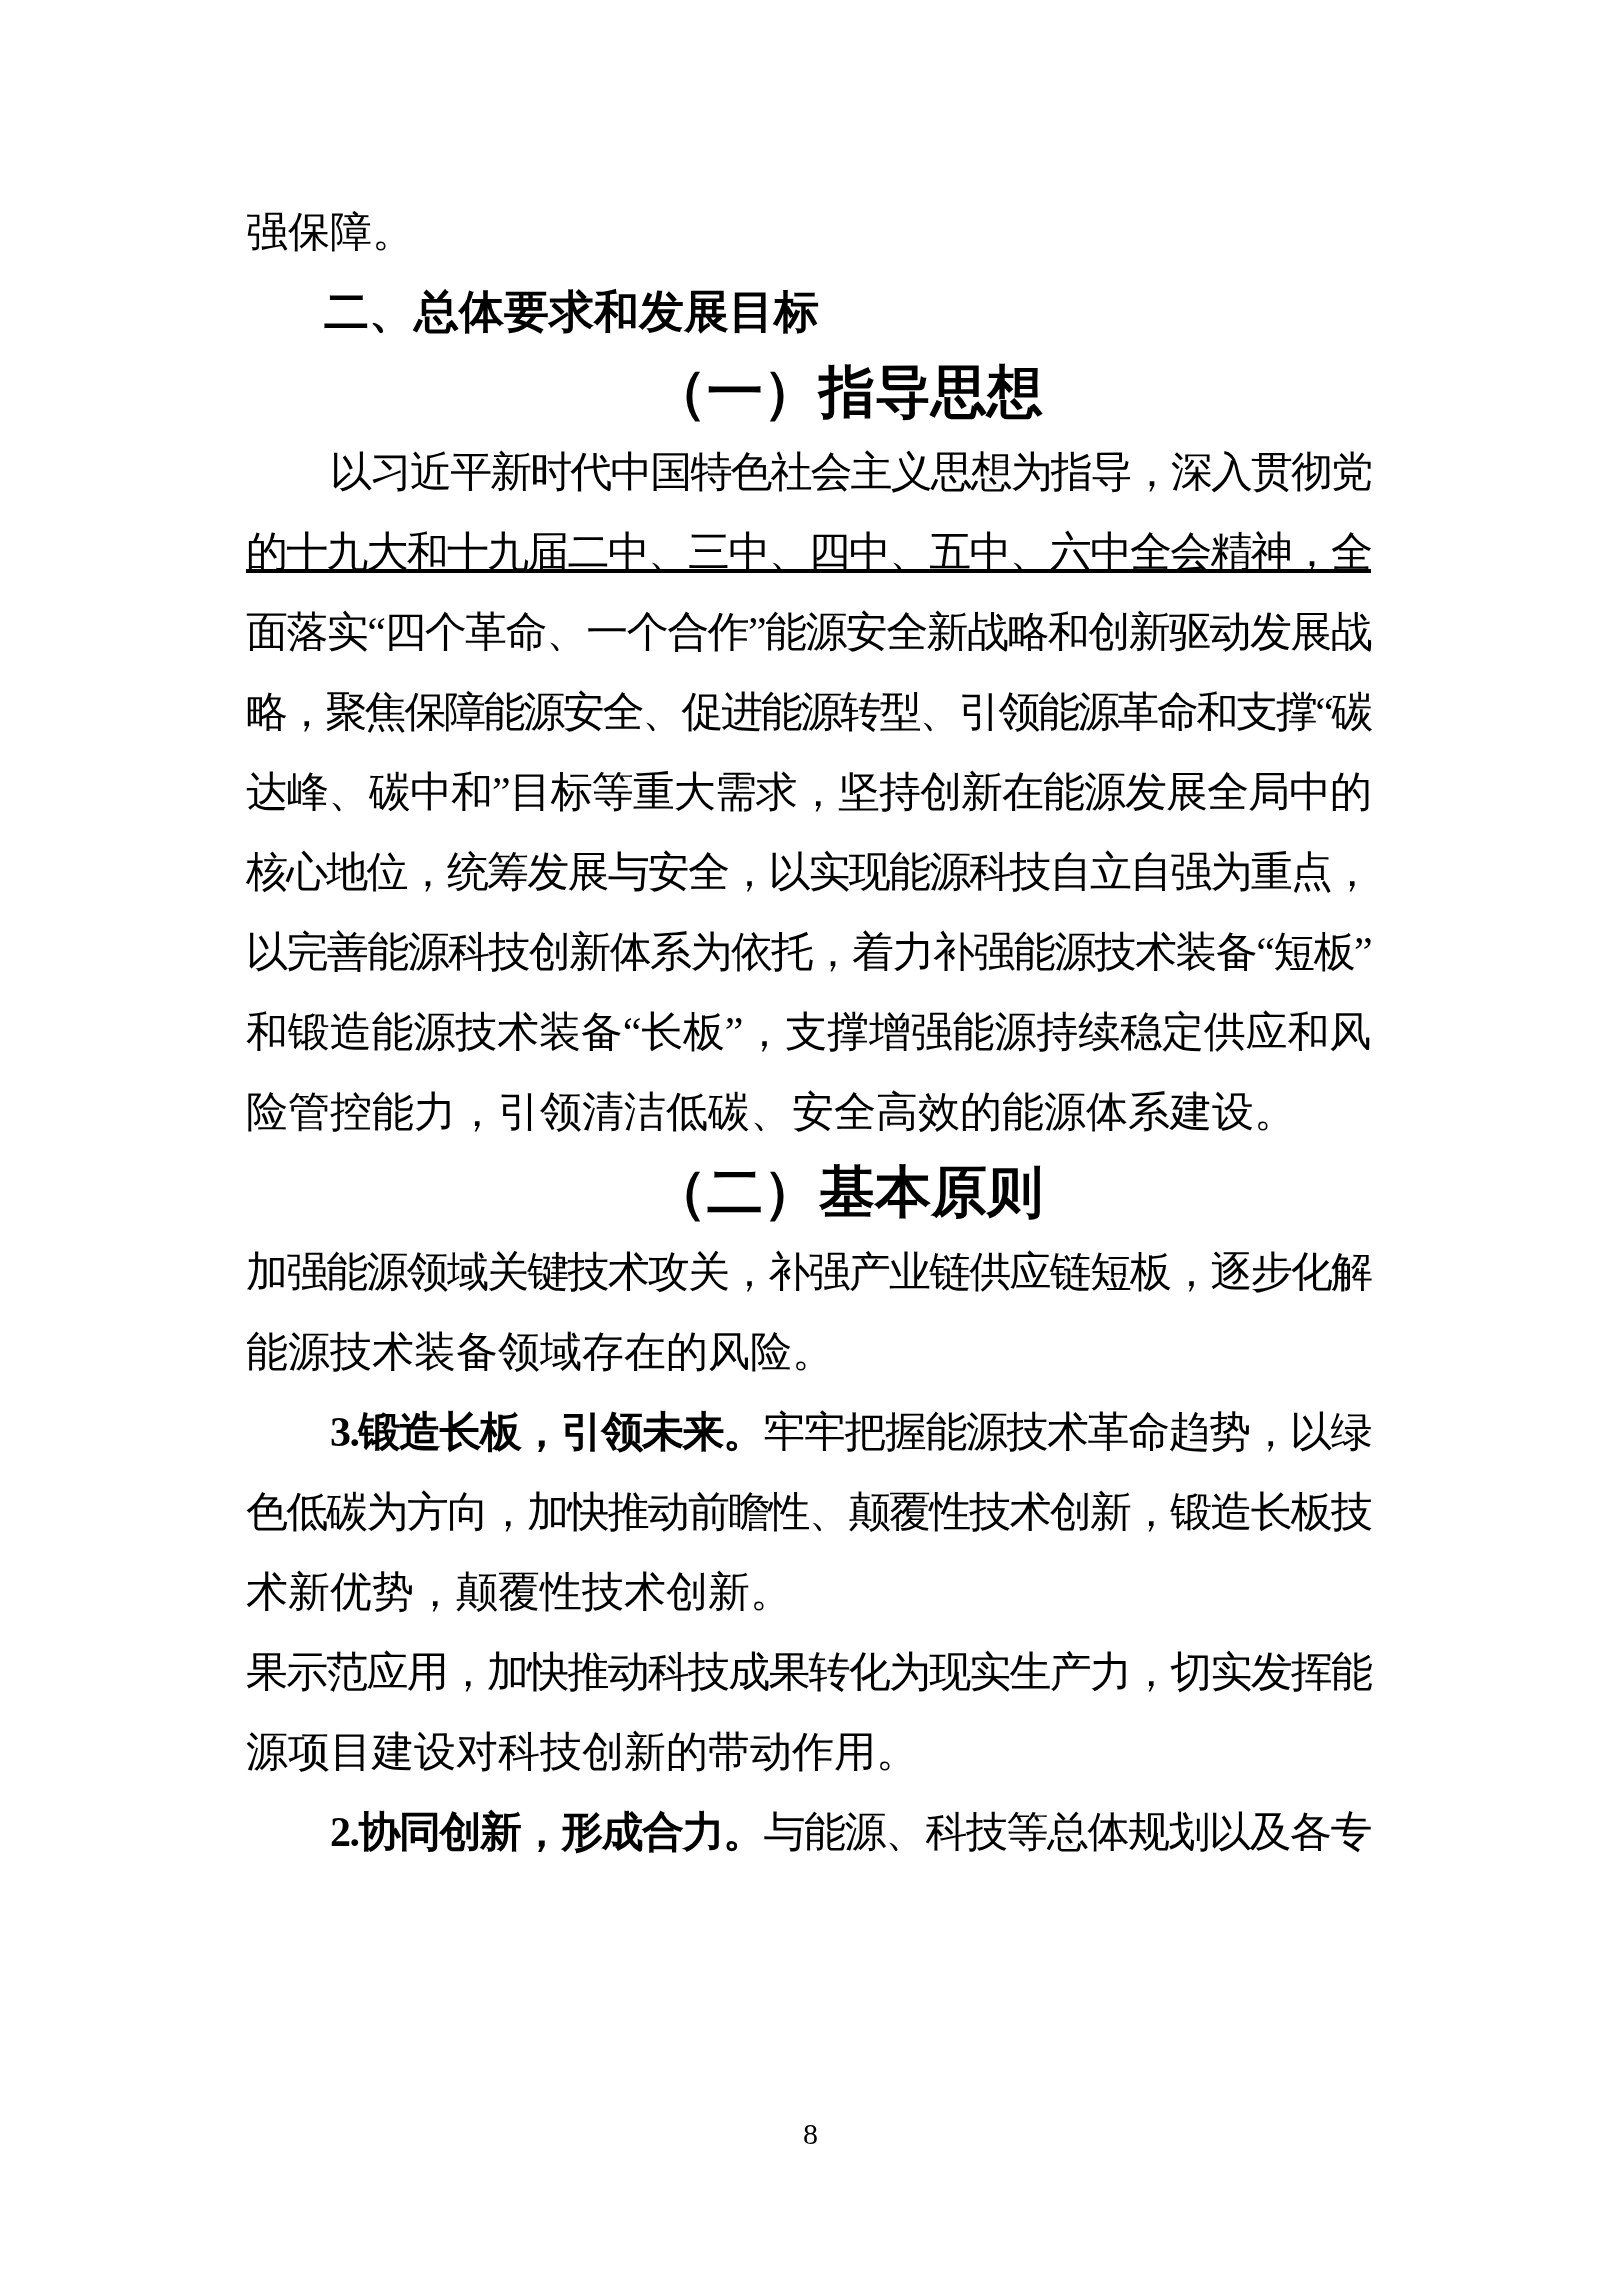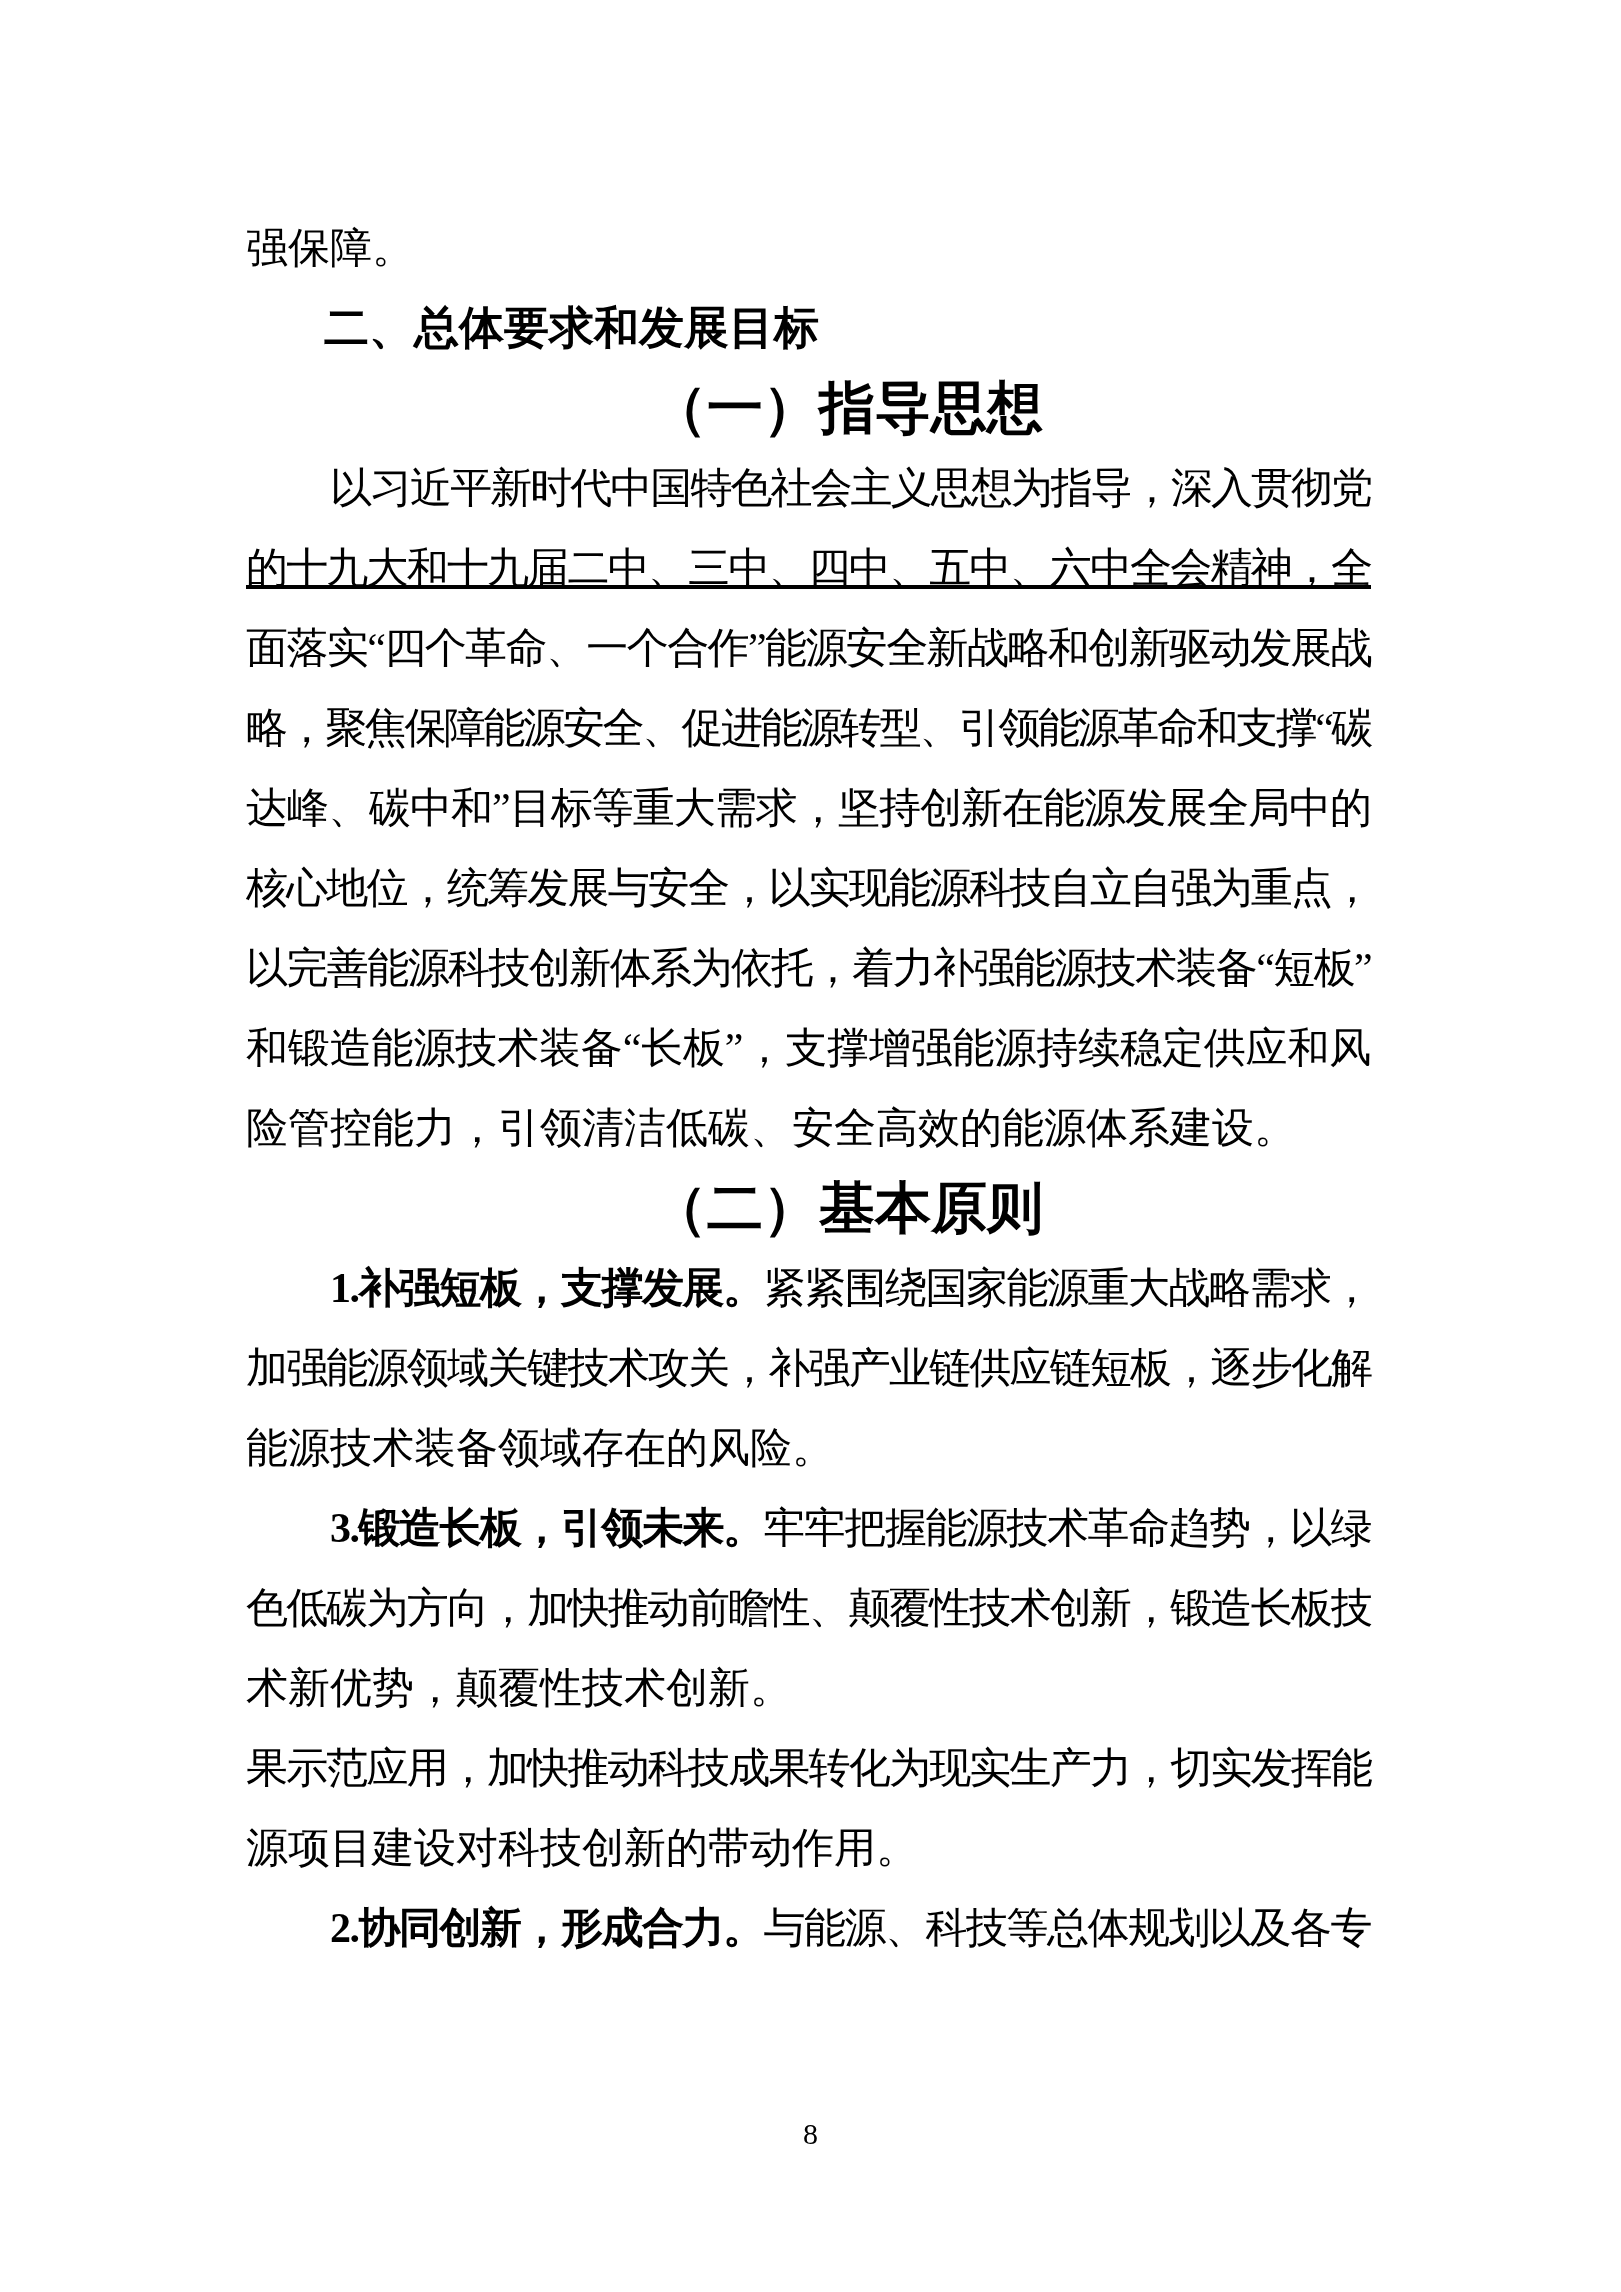--- a/index.html
+++ b/index.html
@@ -17,21 +17,21 @@
   .page {
     position: absolute;
     left: 0; top: 0;
     width: 1621px;
     height: 2293px;
     background: #ffffff;
   }
   .content {
     position: absolute;
     left: 246px;
-    top: 208px;
+    top: 192px;
     width: 1125px;
   }
   .line {
     height: 80px;
     line-height: 80px;
     font-size: 42px;
     white-space: nowrap;
     font-family: "Liberation Serif", "DejaVu Serif", serif;
     color: #000000;
   }
@@ -87,21 +87,20 @@
     <div class="line just" style="letter-spacing: -1.7px;"><span>面落实“四个革命、一个合作”能源安全新战略和创新驱动发展战</span></div>
     <div class="line just" style="letter-spacing: -2.5px;"><span>略，聚焦保障能源安全、促进能源转型、引领能源革命和支撑“碳</span></div>
     <div class="line just" style="letter-spacing: -1.1px;"><span>达峰、碳中和”目标等重大需求，坚持创新在能源发展全局中的</span></div>
     <div class="line just" style="letter-spacing: -2px;"><span>核心地位，统筹发展与安全，以实现能源科技自立自强为重点，</span></div>
     <div class="line just" style="letter-spacing: -1.7px;"><span>以完善能源科技创新体系为依托，着力补强能源技术装备“短板”</span></div>
     <div class="line just" style="letter-spacing: -0.3px;"><span>和锻造能源技术装备“长板”，支撑增强能源持续稳定供应和风</span></div>
     <div class="line"><span>险管控能力，引领清洁低碳、安全高效的能源体系建设。</span></div>
 
     <div class="line h2"><span>（二）基本原则</span></div>
 
-    <div class="line indent just" style="letter-spacing: -1.6px;"><span class="lead">1.补强短板，支撑发展。</span><span>紧紧围绕国家能源重大战略需求，</span></div>
     <div class="line just" style="letter-spacing: -2px;"><span>加强能源领域关键技术攻关，补强产业链供应链短板，逐步化解</span></div>
     <div class="line"><span>能源技术装备领域存在的风险。</span></div>
 
     <div class="line indent just" style="letter-spacing: -1.6px;"><span class="lead">3.锻造长板，引领未来。</span><span>牢牢把握能源技术革命趋势，以绿</span></div>
     <div class="line just" style="letter-spacing: -2px;"><span>色低碳为方向，加快推动前瞻性、颠覆性技术创新，锻造长板技</span></div>
     <div class="line"><span>术新优势，颠覆性技术创新。</span></div>
 
     <div class="line just" style="letter-spacing: -2px;"><span>果示范应用，加快推动科技成果转化为现实生产力，切实发挥能</span></div>
     <div class="line"><span>源项目建设对科技创新的带动作用。</span></div>
 

